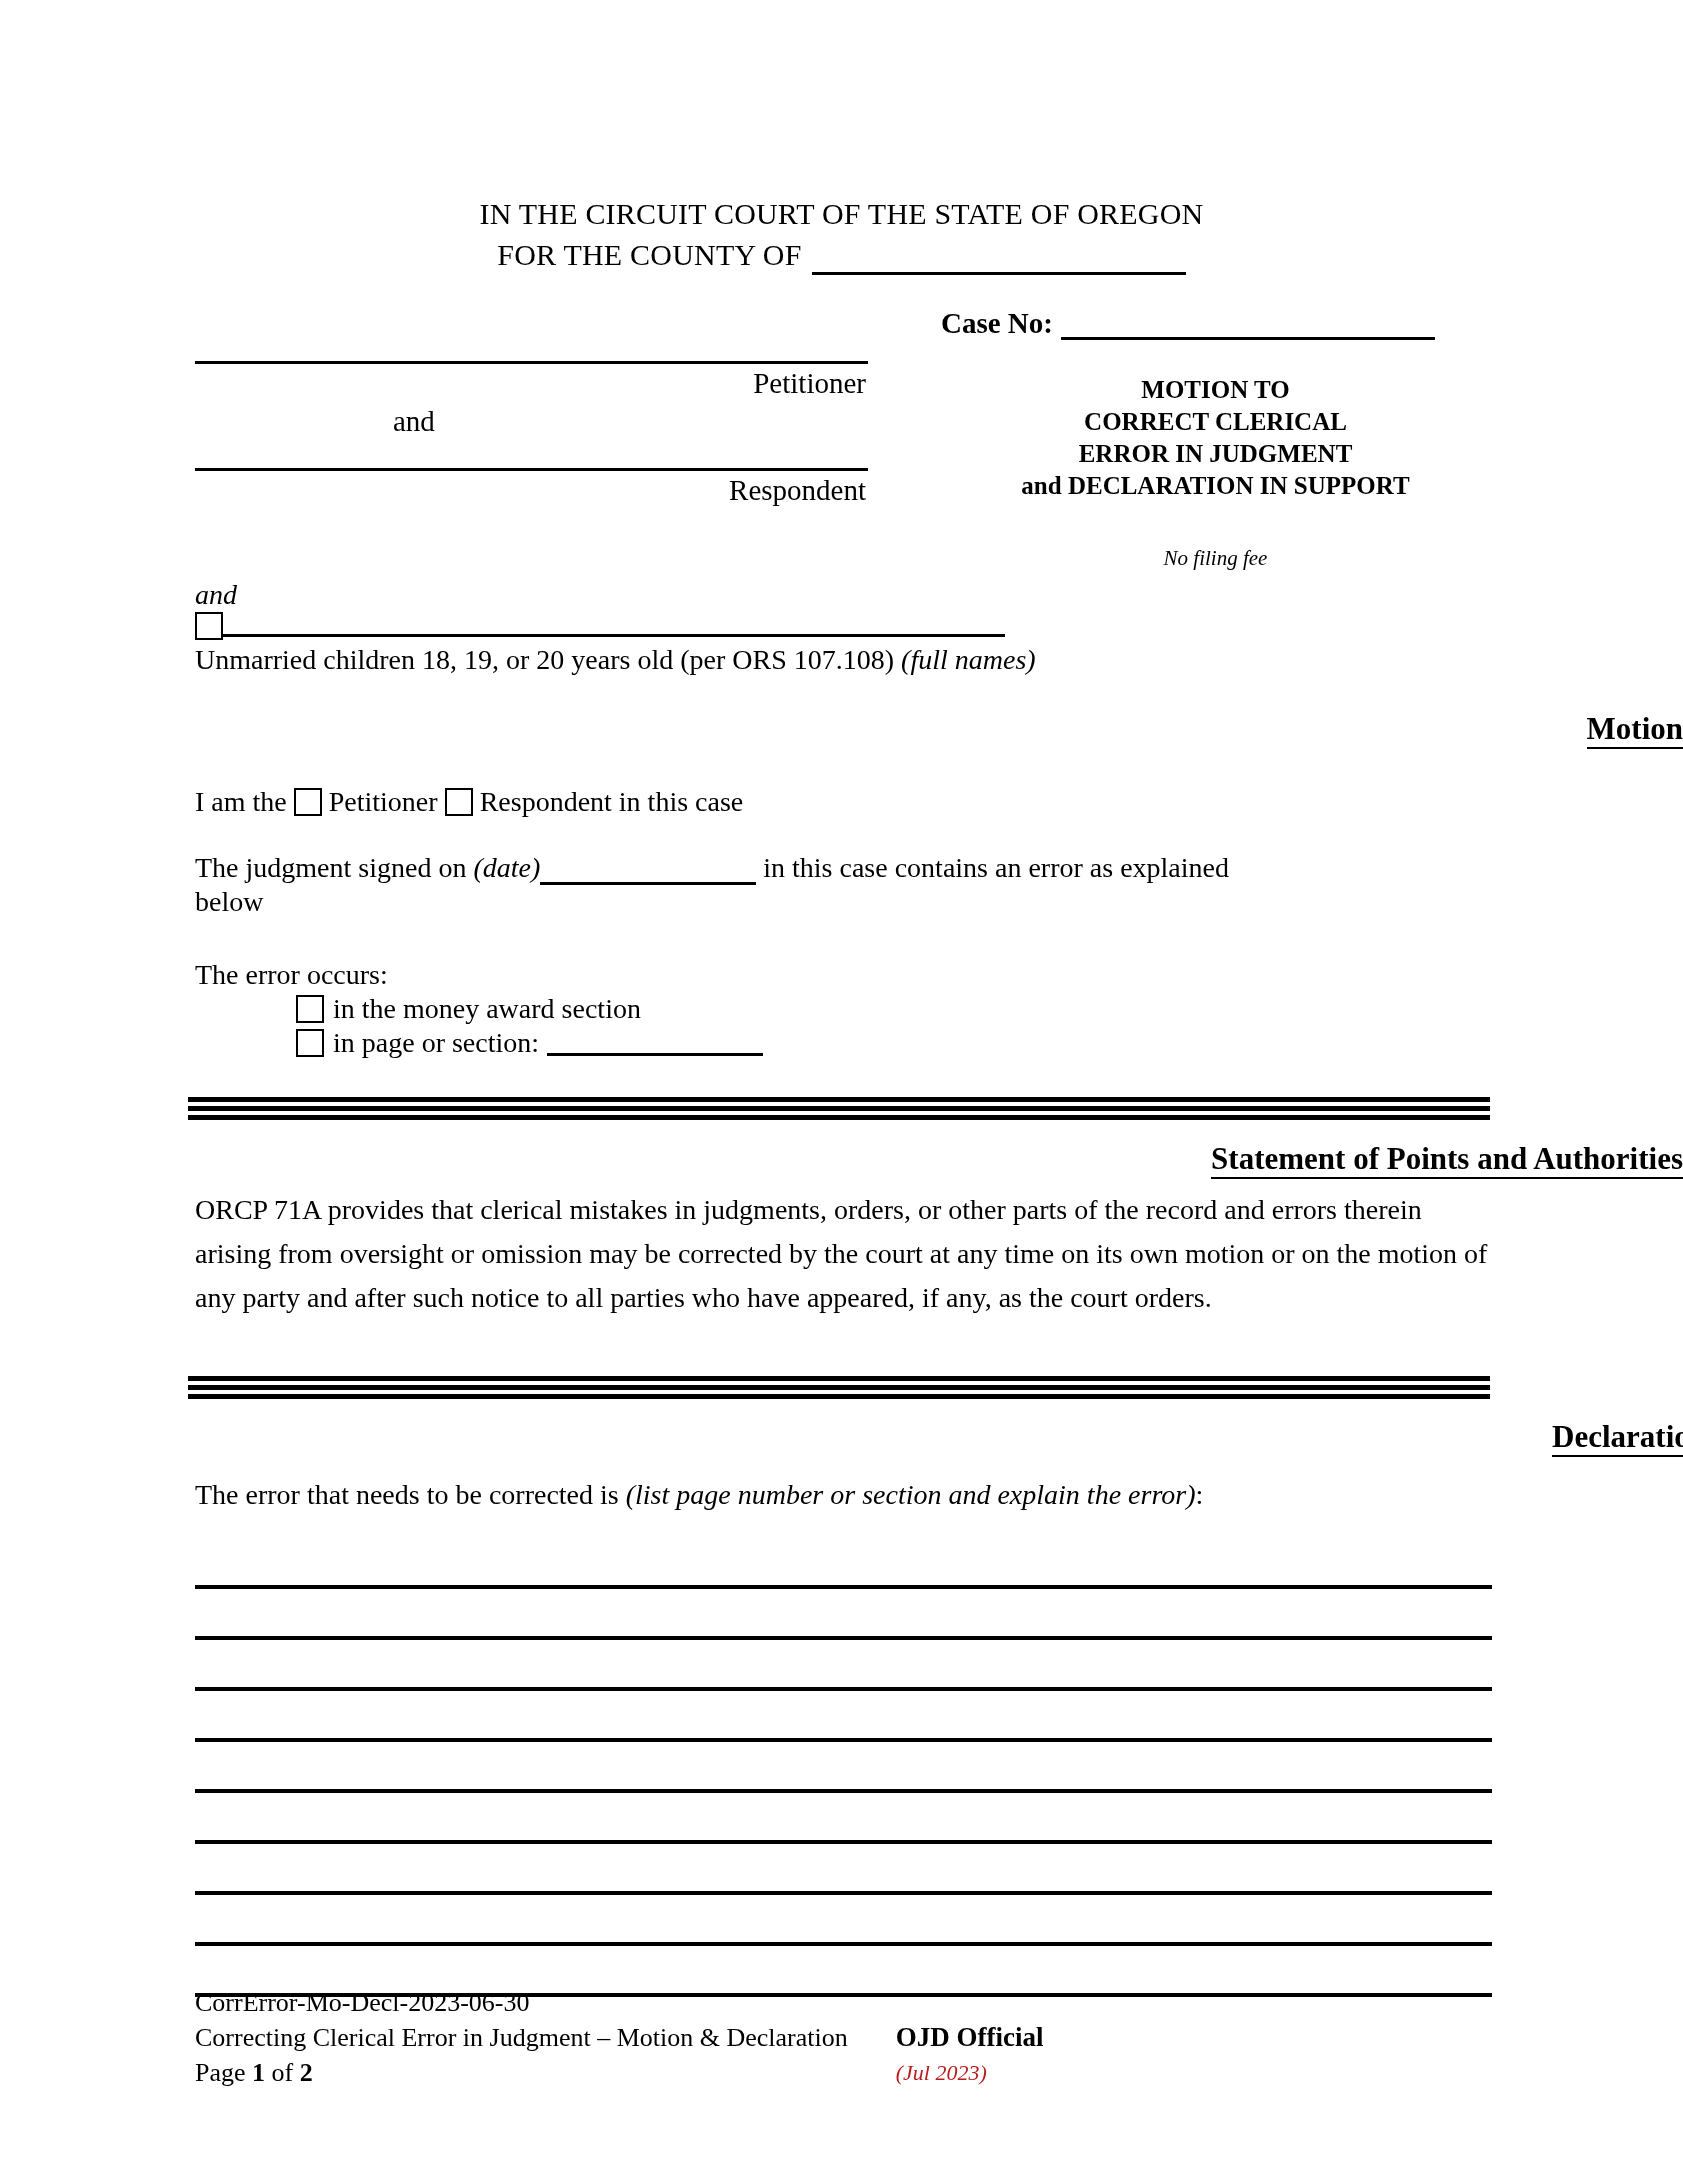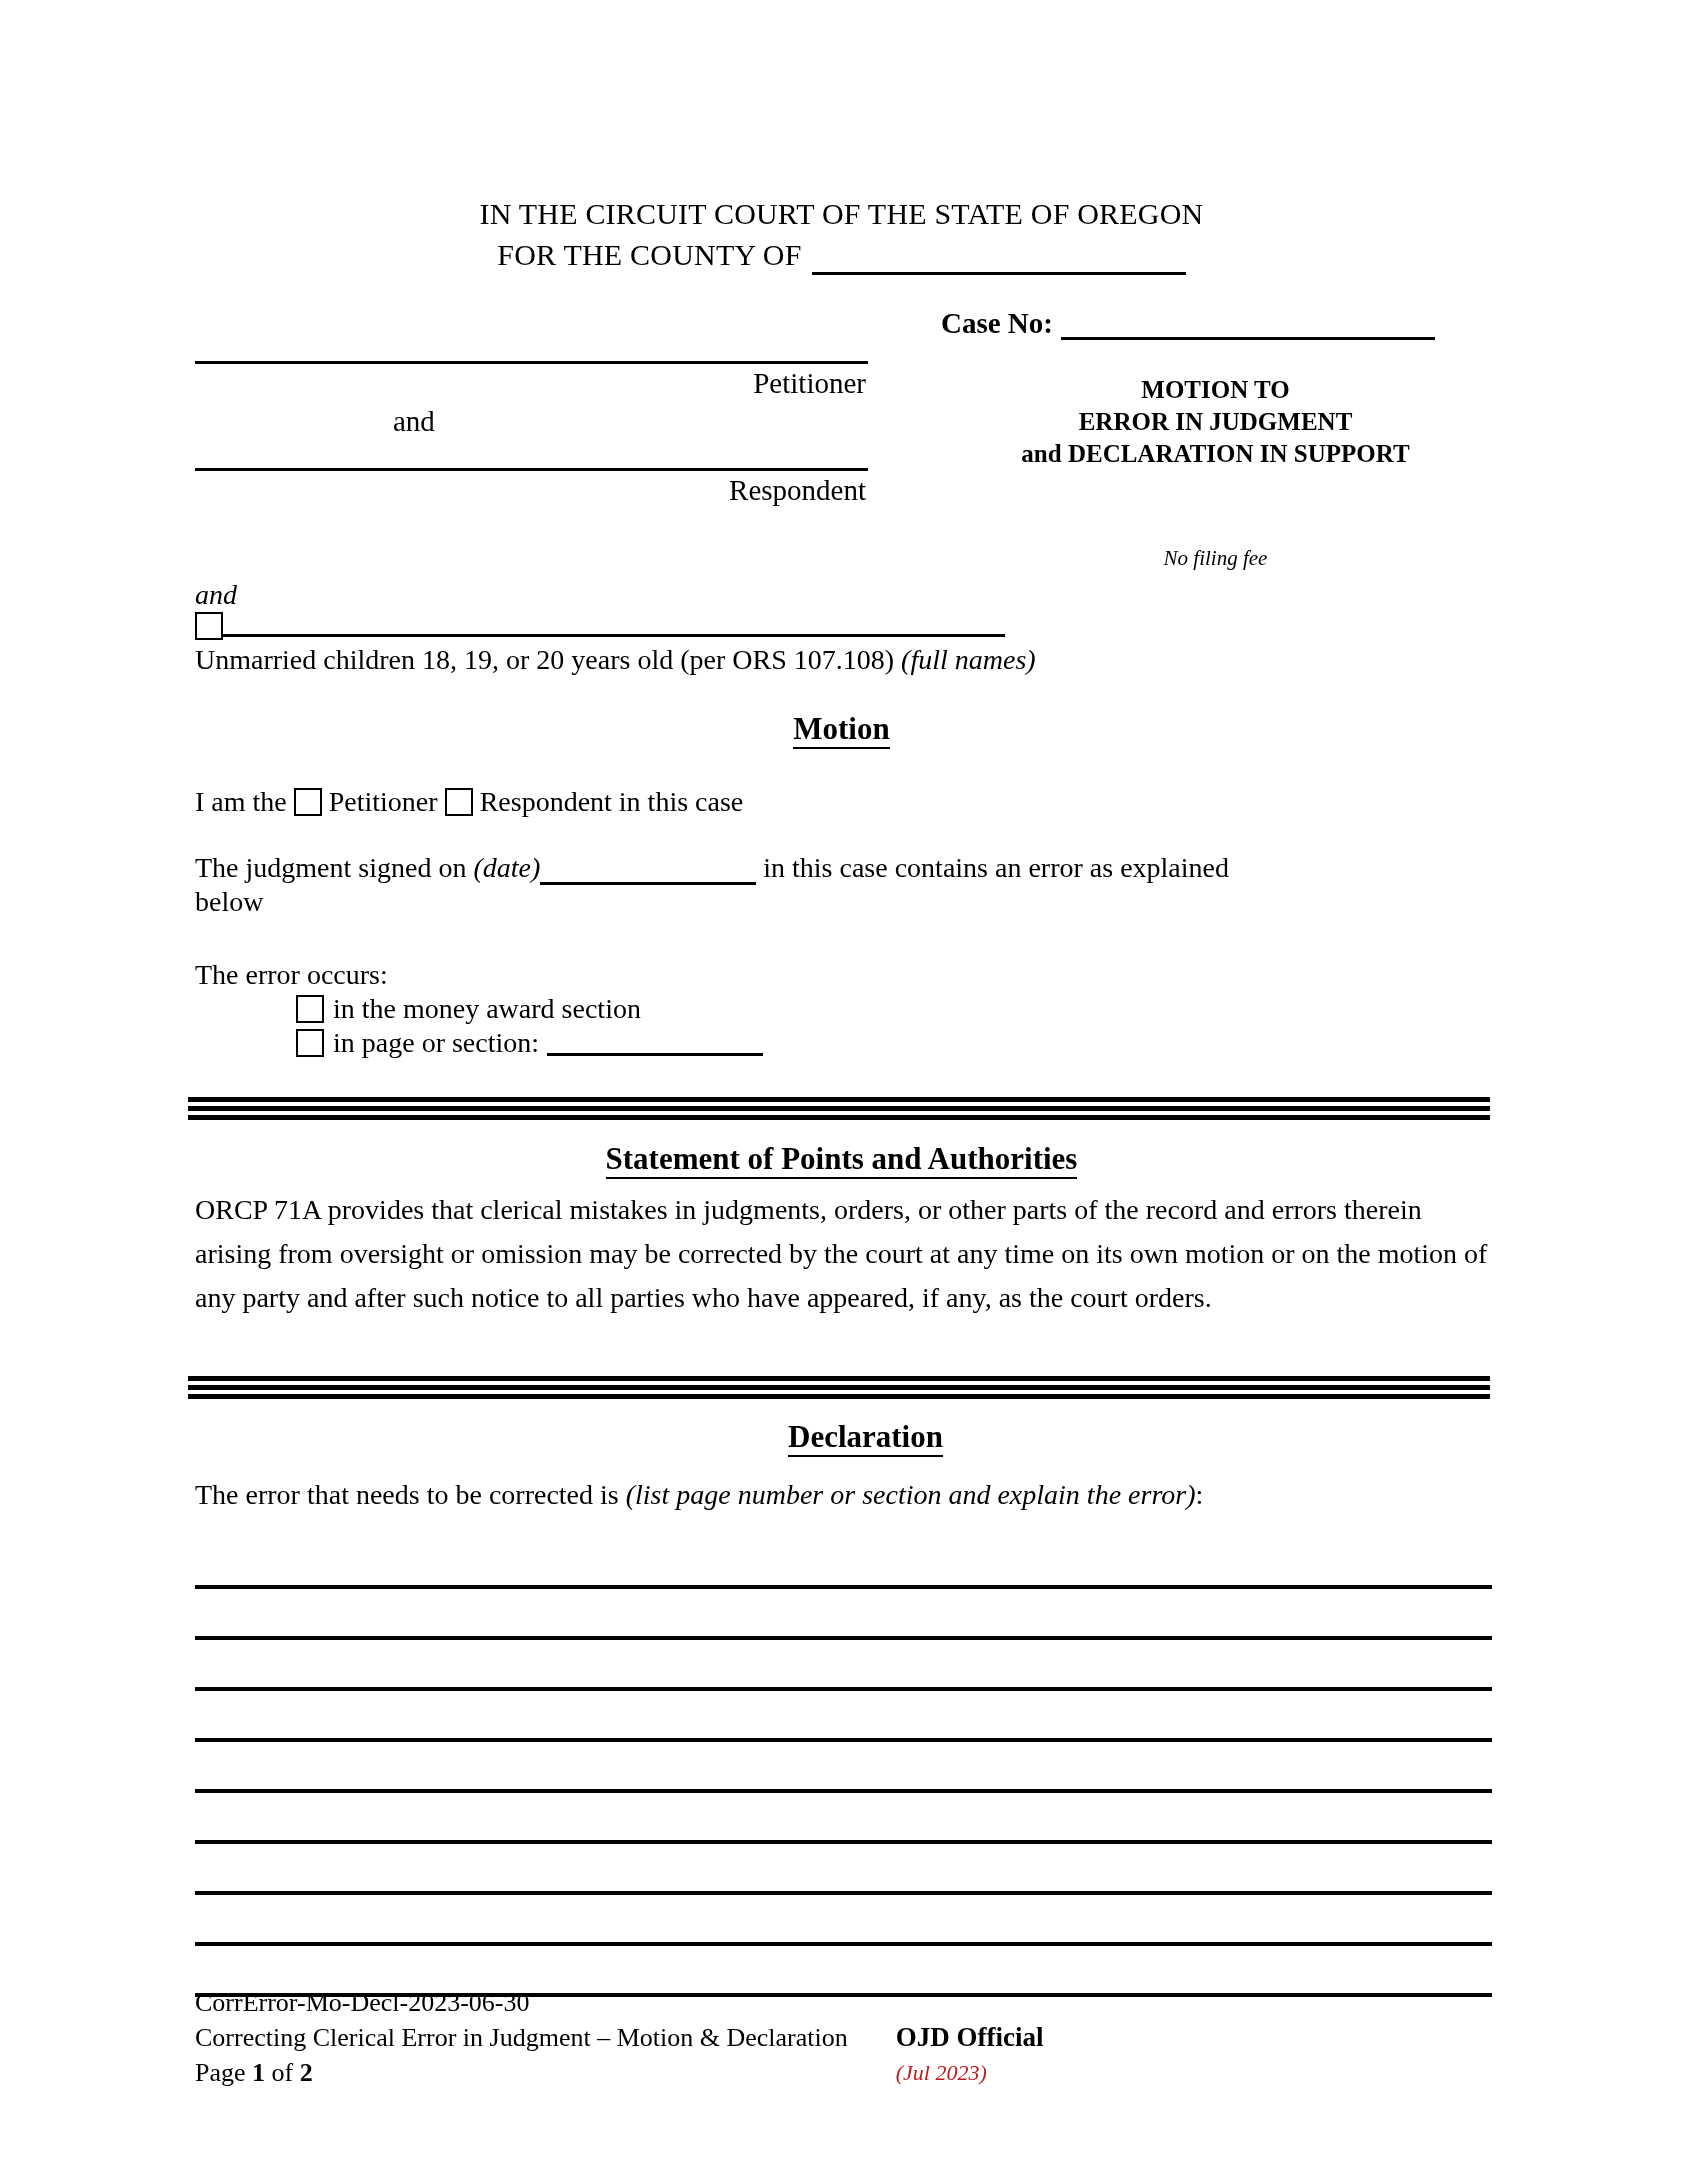--- a/index.html
+++ b/index.html
@@ -153,21 +153,21 @@
     margin-top: 3px;
     white-space: nowrap;
   }
   .ital { font-style: italic; }
 
   
   .sec-heading {
     position: absolute;
     width: 1683px;
     left: 0;
-    text-align: center;
+    text-align: right;
     font-size: 31px;
     font-weight: bold;
   }
   .sec-heading span {
     border-bottom: 2px solid #000;
     padding-bottom: 1px;
   }
 
   
   .body-txt {
@@ -296,20 +296,21 @@
       <div class="party-rule"></div>
       <div class="party-label">Petitioner</div>
       <div class="party-and">and</div>
       <div class="spacer-pre-resp"></div>
       <div class="party-rule"></div>
       <div class="party-label">Respondent</div>
     </div>
 
     <div class="doc-title">
       <div>MOTION TO</div>
+      <div>CORRECT CLERICAL</div>
       <div>ERROR IN JUDGMENT</div>
       <div>and DECLARATION IN SUPPORT</div>
     </div>
 
     <div class="no-fee">No filing fee</div>
   </div>
 
   <div class="children-block">
     <div class="children-and">and</div>
     <div class="children-row">

